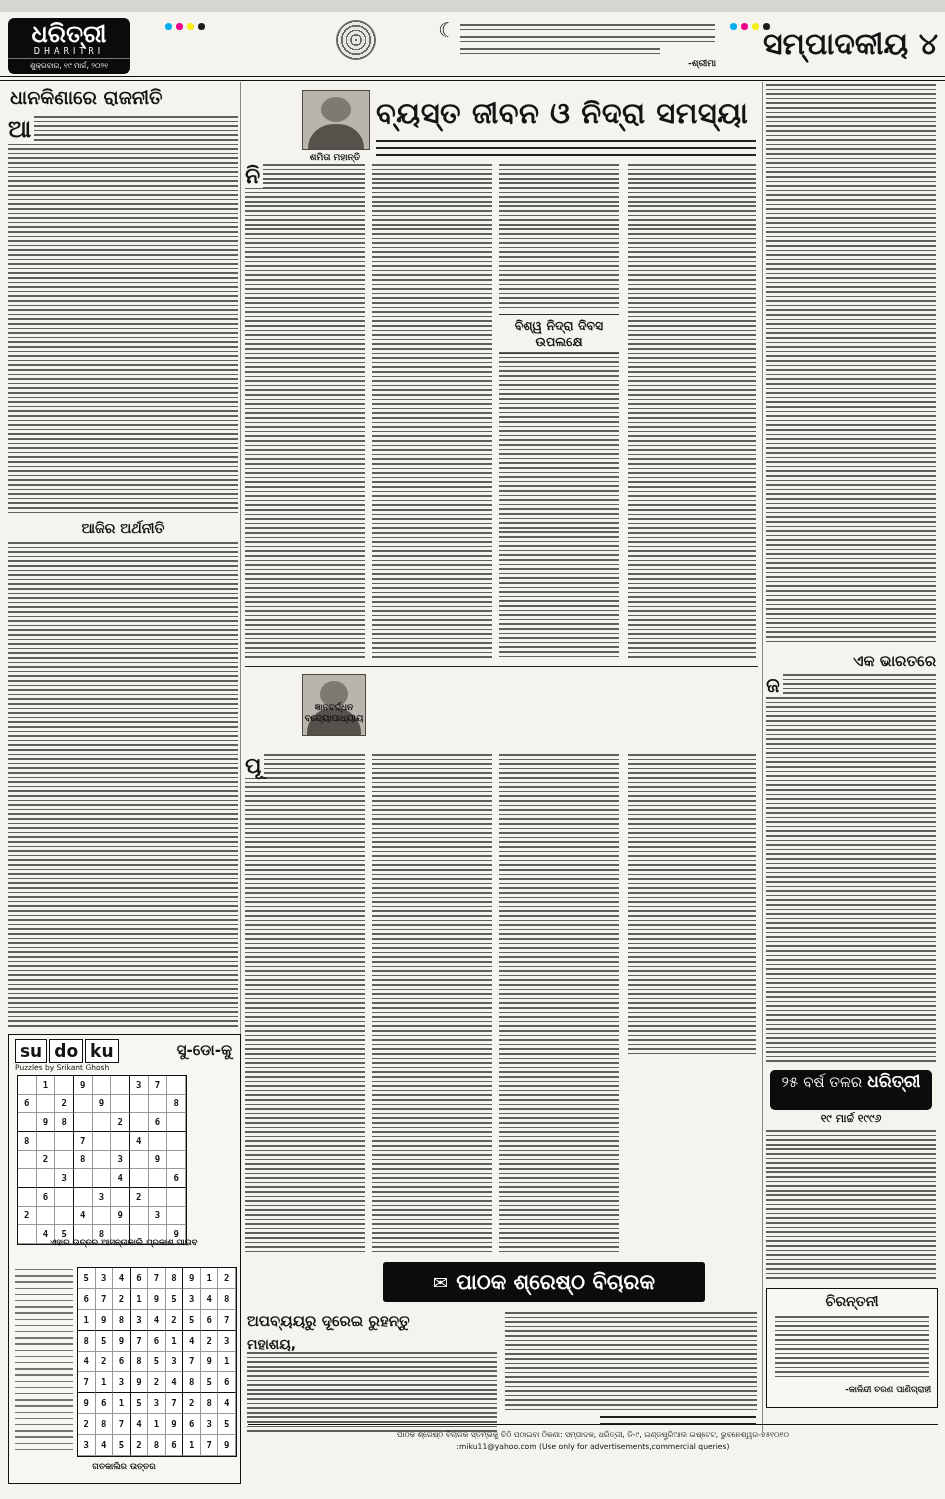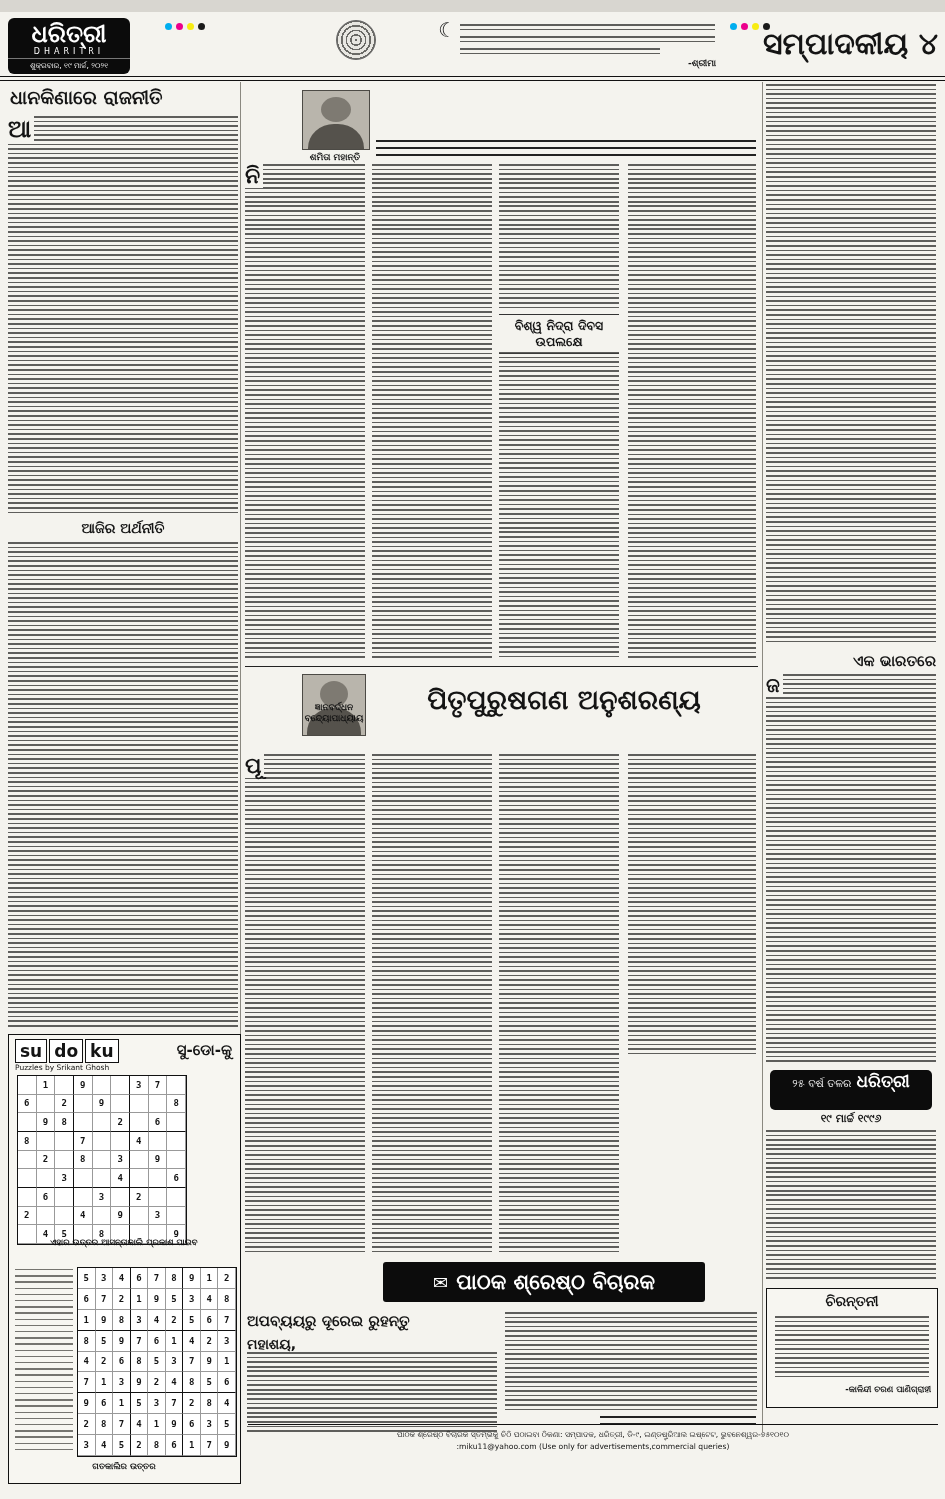--- a/index.html
+++ b/index.html
@@ -48,21 +48,21 @@
   .sdk-cell.bb{border-bottom:1.6px solid #111;}
   .sdk-note{font-size:8.5px;font-weight:bold;text-align:center;}
   
   .letters-banner{background:#0c0c0c;color:#fff;display:flex;align-items:center;justify-content:center;gap:8px;border-radius:3px;}
   .letters-banner .txt{font-size:21px;font-weight:bold;}
   .mail-glyph{font-size:18px;}
   .letter-title{font-size:15px;font-weight:bold;}
   .salutation{font-size:14px;font-weight:bold;}
   
   .anniv-box{background:#0c0c0c;color:#fff;border-radius:5px;text-align:center;padding-top:2px;}
-  .anniv-line1{font-size:11px;}
+  .anniv-line1{font-size:15px;}
   .anniv-brand{font-size:17px;font-weight:bold;line-height:1;}
   .anniv-date{font-size:11px;font-weight:bold;text-align:center;}
   .chira-box{border:1.2px solid #111;background:#f7f6f1;}
   .chira-title{font-size:14px;font-weight:bold;text-align:center;padding-top:4px;}
   .chira-attr{font-size:8.5px;font-weight:bold;text-align:right;padding-right:6px;}
   .section-heading{font-size:15px;font-weight:bold;}
   
   .footer-box{border-top:1.5px solid #111;font-size:7.6px;line-height:1.55;text-align:center;padding-top:4px;}
   .dot{width:7px;height:7px;border-radius:50%;display:inline-block;margin-right:4px;vertical-align:middle;}
   .squares .dot{border-radius:0;width:10px;height:10px;margin-right:2px;}
@@ -273,35 +273,35 @@
         <div class="sdk-cell">8</div>
         <div class="sdk-cell br">6</div>
         <div class="sdk-cell">1</div>
         <div class="sdk-cell">7</div>
         <div class="sdk-cell">9</div>
       </div>
     <div class="sdk-note" style="position:absolute;left:4px;top:426px;width:222px;">ଗତକାଲିର ଉତ୍ତର</div>
   </div>
 
   <div class="abs portrait" style="left:302px;top:78px;width:66px;height:58px;"></div>
+  <div class="abs hl-main" style="left:376px;top:84px;width:382px;">ବ୍ୟସ୍ତ ଜୀବନ ଓ ନିଦ୍ରା ସମସ୍ୟା</div>
   <div class="abs byline" style="left:288px;top:140px;width:94px;">ଶମିତା ମହାନ୍ତି</div>
   <div class="abs sim-bold" style="left:376px;top:128px;width:380px;height:16px;"></div>
 
   <div class="abs sim" style="left:245px;top:152px;width:120px;height:496px;"></div>
   <div class="dropcap" style="left:245px;top:152px;font-size:22px;">ନି</div>
   <div class="abs sim" style="left:372px;top:152px;width:120px;height:496px;"></div>
   <div class="abs sim" style="left:499px;top:152px;width:120px;height:146px;"></div>
   <div class="abs crosshead" style="left:499px;top:302px;width:120px;">ବିଶ୍ୱ ନିଦ୍ରା ଦିବସ ଉପଲକ୍ଷେ</div>
   <div class="abs sim" style="left:499px;top:340px;width:120px;height:308px;"></div>
   <div class="abs sim" style="left:628px;top:152px;width:128px;height:496px;"></div>
 
   <div class="abs rule-h" style="left:245px;top:654px;width:513px;"></div>
 
   <div class="abs portrait" style="left:302px;top:662px;width:62px;height:60px;"></div>
-  <div class="abs hl-second" style="left:378px;top:672px;width:372px;">ପିତୃପୁରୁଷଗଣ ଅନୁଶରଣ୍ୟ</div>
   <div class="abs byline" style="left:284px;top:690px;width:100px;">ଜ୍ଞାନବର୍ଦ୍ଧନ ବନ୍ଦ୍ୟୋପାଧ୍ୟାୟ</div>
 
   <div class="abs sim" style="left:245px;top:742px;width:120px;height:498px;"></div>
   <div class="dropcap" style="left:245px;top:742px;font-size:22px;">ପୂ</div>
   <div class="abs sim" style="left:372px;top:742px;width:120px;height:498px;"></div>
   <div class="abs sim" style="left:499px;top:742px;width:120px;height:498px;"></div>
   <div class="abs sim" style="left:628px;top:742px;width:128px;height:300px;"></div>
 
   <div class="abs letters-banner" style="left:383px;top:1250px;width:322px;height:40px;">
     <span class="mail-glyph">✉</span>

